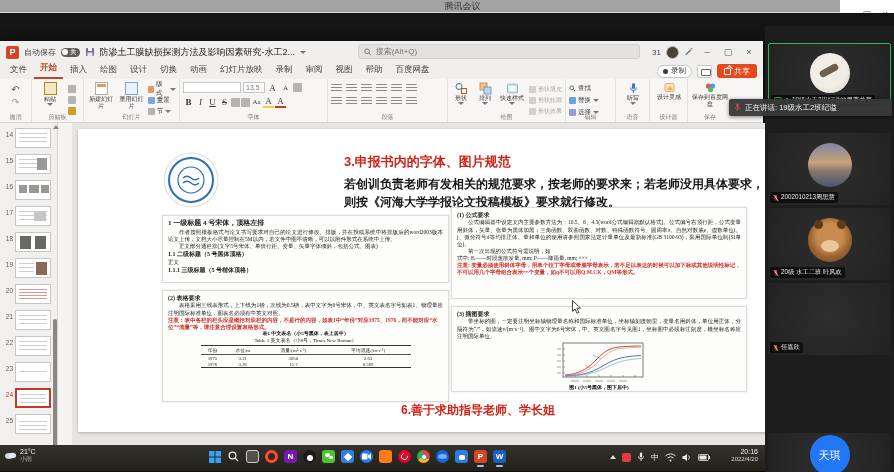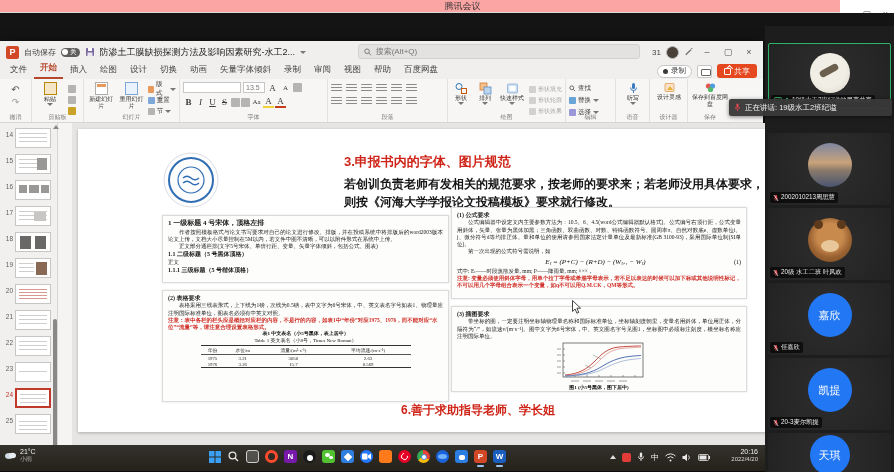--- a/index.html
+++ b/index.html
@@ -3,21 +3,21 @@
 <meta charset="utf-8">
 <style>
   * { box-sizing: border-box; margin: 0; padding: 0; }
   html,body { width:894px; height:472px; }
   body { font-family:"Liberation Sans","DejaVu Sans",sans-serif; background:#000; position:relative; overflow:hidden; }
   .abs { position:absolute; }
   .nw { white-space:nowrap; }
   .flex { display:flex; align-items:center; }
 
   
-  #tm-titlebar { left:0; top:0; width:894px; height:13px; background:#fca5a5; border-bottom:1px solid #d9d9d9;padding-left:31px; }
+  #tm-titlebar { left:0; top:0; width:894px; height:13px; background:#a3a3a3; border-bottom:1px solid #d9d9d9;padding-left:31px; }
   #tm-title { width:100%; text-align:center; font-size:9px; color:#333; line-height:13px; }
   #tm-corner { right:0; top:0; width:54px; height:28px; background:#fff; display:flex; align-items:center; justify-content:space-around; font-size:9px; color:#555; }
   #stage { left:0; top:13px; width:894px; height:459px; background:#141414; }
 
   
   #ppt { left:0; top:28px; width:763px; height:404px; background:#f6f4f3; box-shadow:0 2px 10px rgba(0,0,0,.6); }
   #ppt-titlebar { left:0; top:0; width:763px; height:22px; background:#f1efee; display:flex; align-items:center; padding:0 6px; gap:5px; }
   .ppt-logo { width:13px; height:13px; background:#d24726; border-radius:2px; color:#fff; font-size:9px; font-weight:bold; text-align:center; line-height:13px; }
   .autosave-pill { background:#605e5c; border-radius:6px; height:9px; padding:0 3px 0 1px; display:flex; align-items:center; gap:2px; }
   .autosave-dot { width:6px; height:6px; border-radius:50%; background:#fff; }
@@ -177,21 +177,21 @@
     </div>
 
     <div class="abs" id="ppt-tabs">
       <span class="tab">文件</span>
       <span class="tab active">开始</span>
       <span class="tab">插入</span>
       <span class="tab">绘图</span>
       <span class="tab">设计</span>
       <span class="tab">切换</span>
       <span class="tab">动画</span>
-      <span class="tab">矢量字体倾斜</span>
+      <span class="tab">幻灯片放映</span>
       <span class="tab">录制</span>
       <span class="tab">审阅</span>
       <span class="tab">视图</span>
       <span class="tab">帮助</span>
       <span class="tab">百度网盘</span>
     </div>
     <div id="tab-actions">
       <span class="record-pill">
         <span class="rec-dot"></span>
         <span>录制</span>
@@ -519,24 +519,20 @@
             </tbody>
               </table>
           </div>
         </div>
 
         <div class="docpanel" style="left:373px;top:78px;width:296px">
           <div class="docbox" style="height:92px">
             <div class="d-h" style="font-size:6px">(1) 公式要求</div>
             <div class="d-p">公式编辑器中设定文内主要参数方法为：10.5、6、4.5(word公式编辑器默认格式)。公式编号右顶行距，公式变量用斜体，矢量、张量为黑体加黑；三角函数、双曲函数、对数、特殊函数符号、圆周率π、自然对数底e、虚数单位i、j、微分符号d等均排正体。量和单位的使用请参照国家法定计量单位及最新标准(GB 3100-93)，采用国际单位制(SI单位)。</div>
             <div class="d-p">第一次出现的公式符号需说明，如</div>
-            <div class="formula-row">
-              <span class="formula">Eₜ = (P+C) − (R+D) − (Wₜ₊₁ − Wₜ)</span>
-              <span class="formula-no">(1)</span>
-            </div>
             <div class="d-p noindent">式中: Eₜ——时段蒸散发量, mm; P——降雨量, mm; ×××，</div>
             <div class="d-note">注意: 变量必须使用斜体字母，用单个拉丁字母或希腊字母表示，若不足以表达的时候可以加下标或其他说明性标记，不可以用几个字母组合表示一个变量，如q不可以用Q.M.CK，QM等形式。</div>
           </div>
           <div class="docbox" style="height:86px;margin-top:7px">
             <div class="d-h" style="font-size:6px">(3) 插图要求</div>
             <div class="d-p">带坐标的图，一定要注明坐标轴物理量名称和国际标准单位，坐标轴刻度朝里，变量名用斜体，单位用正体，分隔符为“/”，如流速v/(m·s⁻¹)。图中文字为6号宋体，中、英文图名字号见图1，坐标图中必须标注刻度，横坐标名称应注明国际单位。</div>
             <svg width="100" height="44" viewBox="0 0 100 44" style="margin:1px auto 0;display:block">
               <rect x="14" y="2" width="80" height="34" fill="none" stroke="#444" stroke-width="0.7"></rect>
               <g stroke="#444" stroke-width="0.5">
                 <line x1="14" y1="8" x2="16" y2="8"></line>
@@ -764,44 +760,31 @@
             <rect x="3.2" y="1" width="3.6" height="6" rx="1.8" fill="#e5484d"></rect>
             <path d="M2 5.5a3 3 0 0 0 6 0" fill="none" stroke="#e5484d" stroke-width="1"></path>
             <line x1="5" y1="8.5" x2="5" y2="11" stroke="#e5484d" stroke-width="1"></line>
             <line x1="1.5" y1="1" x2="8.5" y2="11" stroke="#fff" stroke-width="1.2"></line>
           </svg>
         <span>20级 水工二班 叶风欢</span>
       </div>
     </div>
 
     <div class="tile" style="top:257px;height:72px">
-      <div class="pv-avatar pv-blue" style="top:10px;width:44px;height:44px">嘉欣</div>
       <div class="pv-label">
         <svg width="6" height="8" viewBox="0 0 10 12">
             <rect x="3.2" y="1" width="3.6" height="6" rx="1.8" fill="#e5484d"></rect>
             <path d="M2 5.5a3 3 0 0 0 6 0" fill="none" stroke="#e5484d" stroke-width="1"></path>
             <line x1="5" y1="8.5" x2="5" y2="11" stroke="#e5484d" stroke-width="1"></line>
             <line x1="1.5" y1="1" x2="8.5" y2="11" stroke="#fff" stroke-width="1.2"></line>
           </svg>
         <span>任嘉欣</span>
       </div>
     </div>
 
-    <div class="tile" style="top:332px;height:72px">
-      <div class="pv-avatar pv-blue" style="top:10px;width:44px;height:44px">凯提</div>
-      <div class="pv-label">
-        <svg width="6" height="8" viewBox="0 0 10 12">
-            <rect x="3.2" y="1" width="3.6" height="6" rx="1.8" fill="#e5484d"></rect>
-            <path d="M2 5.5a3 3 0 0 0 6 0" fill="none" stroke="#e5484d" stroke-width="1"></path>
-            <line x1="5" y1="8.5" x2="5" y2="11" stroke="#e5484d" stroke-width="1"></line>
-            <line x1="1.5" y1="1" x2="8.5" y2="11" stroke="#fff" stroke-width="1.2"></line>
-          </svg>
-        <span>20-3麦尔凯提</span>
-      </div>
-    </div>
 
     <div class="tile" style="top:407px;height:52px">
       <div class="pv-avatar pv-blue" style="top:2px;width:40px;height:40px">天琪</div>
 
     </div>
   </div>
 </div>
 
 <div class="abs" id="toast">
   <svg width="7" height="9" viewBox="0 0 8 10">

